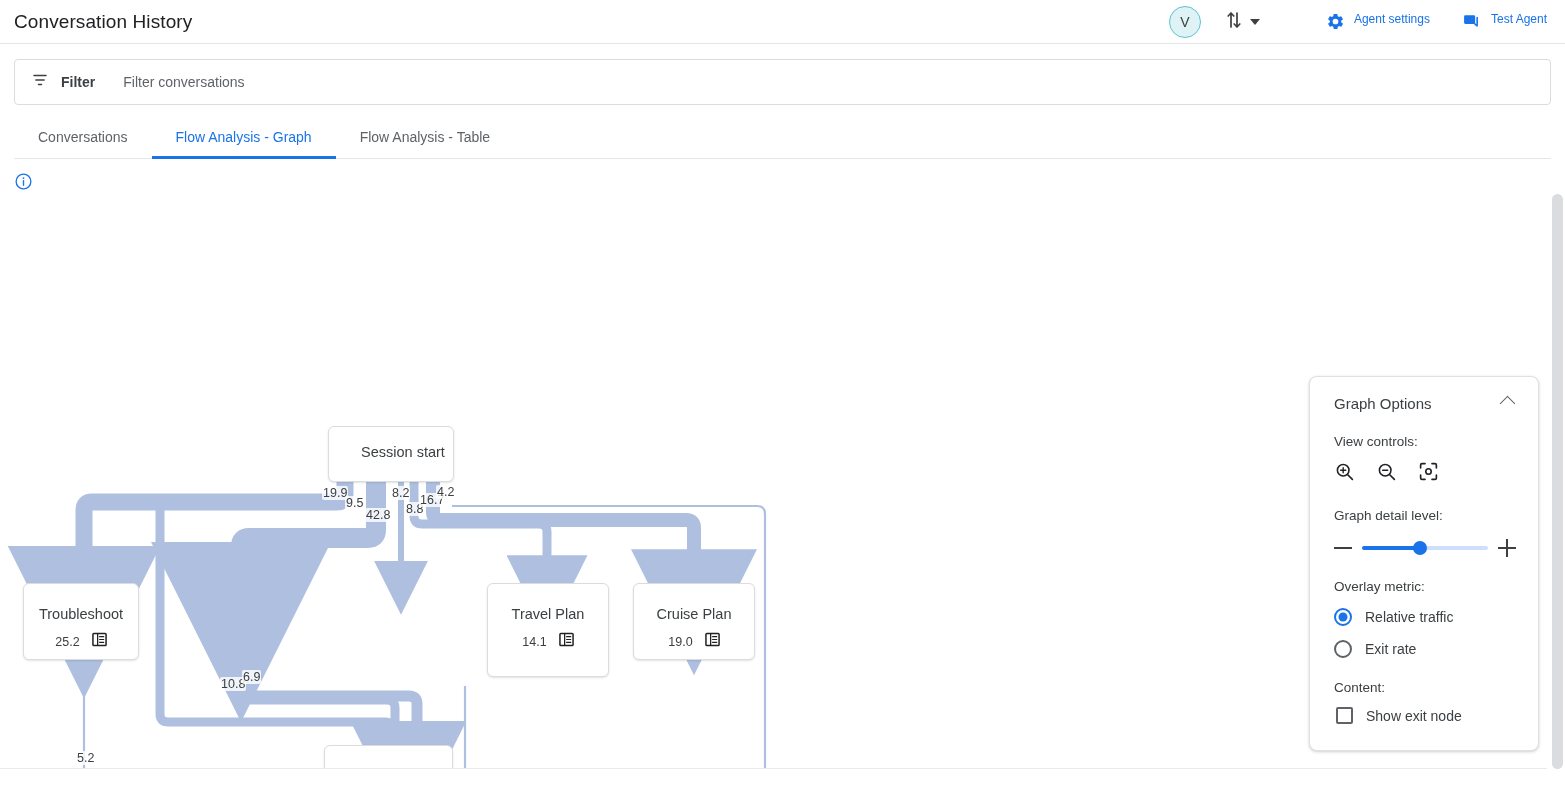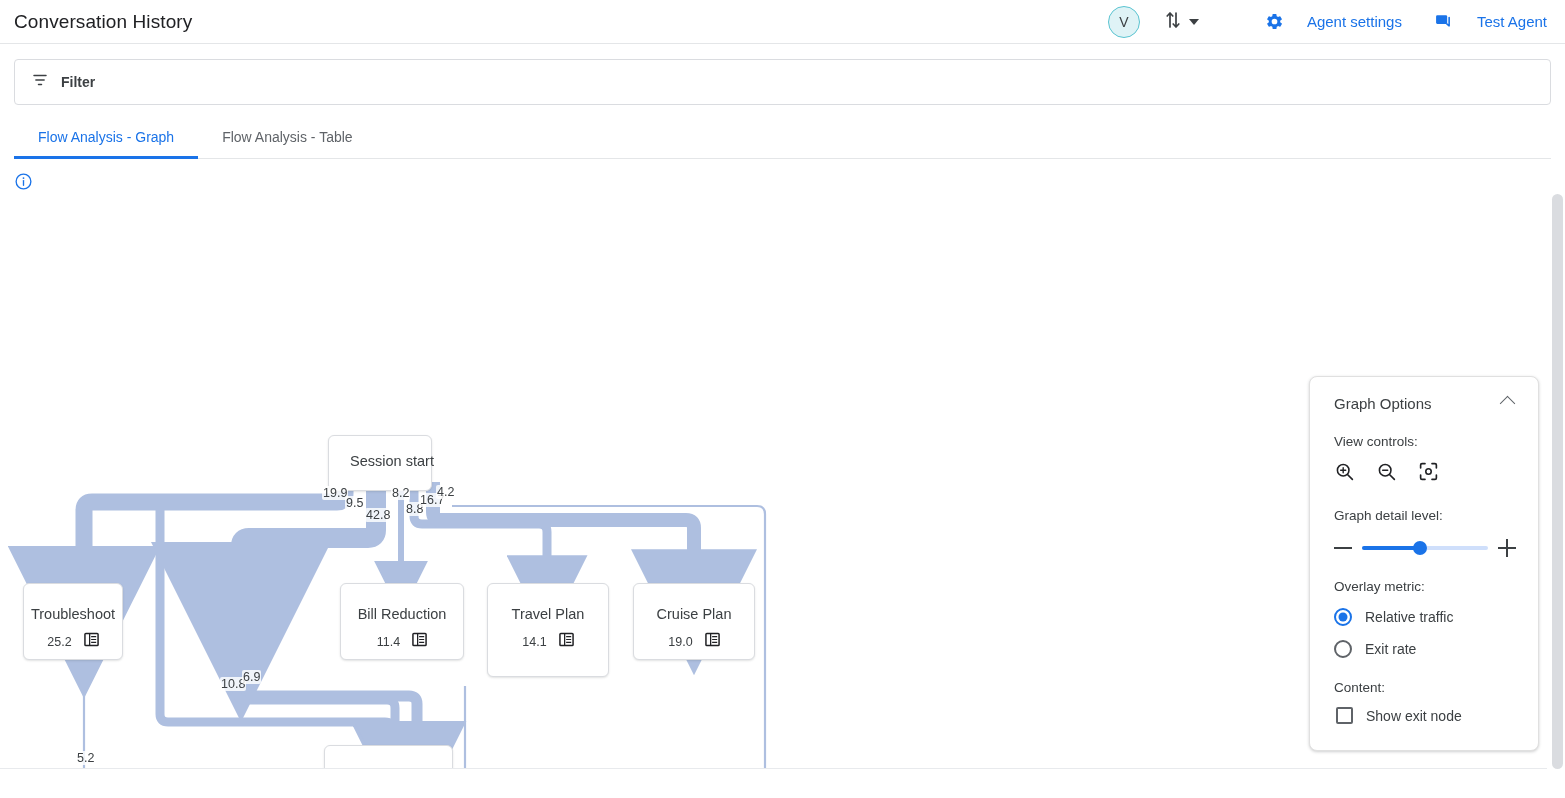--- a/index.html
+++ b/index.html
@@ -49,23 +49,23 @@
     margin-right: 34px;
     cursor: pointer;
   }
   .caret-down {
     width: 0; height: 0;
     border-left: 5px solid transparent;
     border-right: 5px solid transparent;
     border-top: 6px solid #3c4043;
   }
   .hdr-action {
-    display: flex; align-items: center; gap: 23px;
+    display: flex; gap: 9px;
     color: #1a73e8;
-    font-size: 15px;
+    font-size: 12px;
     font-weight: 500;
     cursor: pointer;
     margin-left: 32px;
   }
   .hdr-action svg { display: block; }
 
   
   .filter-card {
     margin: 15px 14px 0 14px;
     height: 46px;
@@ -339,23 +339,25 @@
   </div>
 </div>
 
 <div class="filter-card">
   <span>
     <svg width="18" height="18" viewBox="0 0 24 24">
       <path d="M4 6h16 M6.5 12h11 M10 18h4" stroke="#3c4043" stroke-width="2" stroke-linecap="round"></path>
     </svg>
   </span>
   <span class="filter-label">Filter</span>
+  <input class="filter-input" placeholder="Filter conversations" style="">
 </div>
 
 <div class="tabs">
+  <div class="tab">Conversations</div>
   <div class="tab active">Flow Analysis - Graph</div>
   <div class="tab">Flow Analysis - Table</div>
 </div>
 
 <div class="notice">
   <span>
     <svg width="19" height="19" viewBox="0 0 24 24" fill="none">
       <circle cx="12" cy="12" r="9.3" stroke="#1a73e8" stroke-width="1.7"></circle>
       <circle cx="12" cy="7.7" r="1.15" fill="#1a73e8"></circle>
       <path d="M12 10.8 L12 16.8" stroke="#1a73e8" stroke-width="1.7" stroke-linecap="round"></path>
@@ -397,52 +399,39 @@
       <path d="M452,312 L757,312 Q765,312 765,320 L765,659 Q765,667 757,667 L437,667 Q429,667 429,675 L429,688" marker-end="url(#ahw)"></path>
 
       <path d="M84,466 L84,645 Q84,653 92,653 L366,653 Q374,653 374,661 L374,688" marker-end="url(#ahw)"></path>
 
       <path d="M389,629 L389,688" marker-end="url(#ahw)"></path>
 
       <path d="M465,492 L465,659 Q465,667 457,667 L412,667 Q404,667 404,675 L404,688" marker-end="url(#ahw)"></path>
     </g>
   </svg>
 
-  <div class="node" style="left:328px; top:241px; width:104px; height:56px;padding-left:24px;">
+  <div class="node" style="left:328px; top:232px; width:126px; height:56px;padding-left:24px;">
     <div class="node-title" style="margin-top:17px;">Session start</div>
   </div>
 
-  <div class="node" style="left:23px; top:389px; width:100px; height:77px;">
+  <div class="node" style="left:23px; top:389px; width:116px; height:77px;">
     <div class="node-title">Troubleshoot</div>
     <div class="node-meta">
       <span class="node-value">25.2</span>
       <span class="node-icon">
         <svg width="15" height="15" viewBox="0 0 16 16">
             <rect x="1" y="1.5" width="14" height="13" rx="1" fill="none" stroke="#202124" stroke-width="1.6"></rect>
             <path d="M6 1.5 L6 14.5" stroke="#202124" stroke-width="1.4"></path>
             <path d="M7.6 5 H13 M7.6 8 H13 M7.6 11 H13" stroke="#202124" stroke-width="1.3"></path>
           </svg>
       </span>
     </div>
   </div>
 
 
-  <div class="node" style="left:340px; top:389px; width:124px; height:77px;">
-    <div class="node-title">Bill Reduction</div>
-    <div class="node-meta">
-      <span class="node-value">11.4</span>
-      <span class="node-icon">
-        <svg width="15" height="15" viewBox="0 0 16 16">
-            <rect x="1" y="1.5" width="14" height="13" rx="1" fill="none" stroke="#202124" stroke-width="1.6"></rect>
-            <path d="M6 1.5 L6 14.5" stroke="#202124" stroke-width="1.4"></path>
-            <path d="M7.6 5 H13 M7.6 8 H13 M7.6 11 H13" stroke="#202124" stroke-width="1.3"></path>
-          </svg>
-      </span>
-    </div>
-  </div>
 
   <div class="node" style="left:487px; top:389px; width:122px; height:94px;">
     <div class="node-title">Travel Plan</div>
     <div class="node-meta">
       <span class="node-value">14.1</span>
       <span class="node-icon">
         <svg width="15" height="15" viewBox="0 0 16 16">
             <rect x="1" y="1.5" width="14" height="13" rx="1" fill="none" stroke="#202124" stroke-width="1.6"></rect>
             <path d="M6 1.5 L6 14.5" stroke="#202124" stroke-width="1.4"></path>
             <path d="M7.6 5 H13 M7.6 8 H13 M7.6 11 H13" stroke="#202124" stroke-width="1.3"></path>

